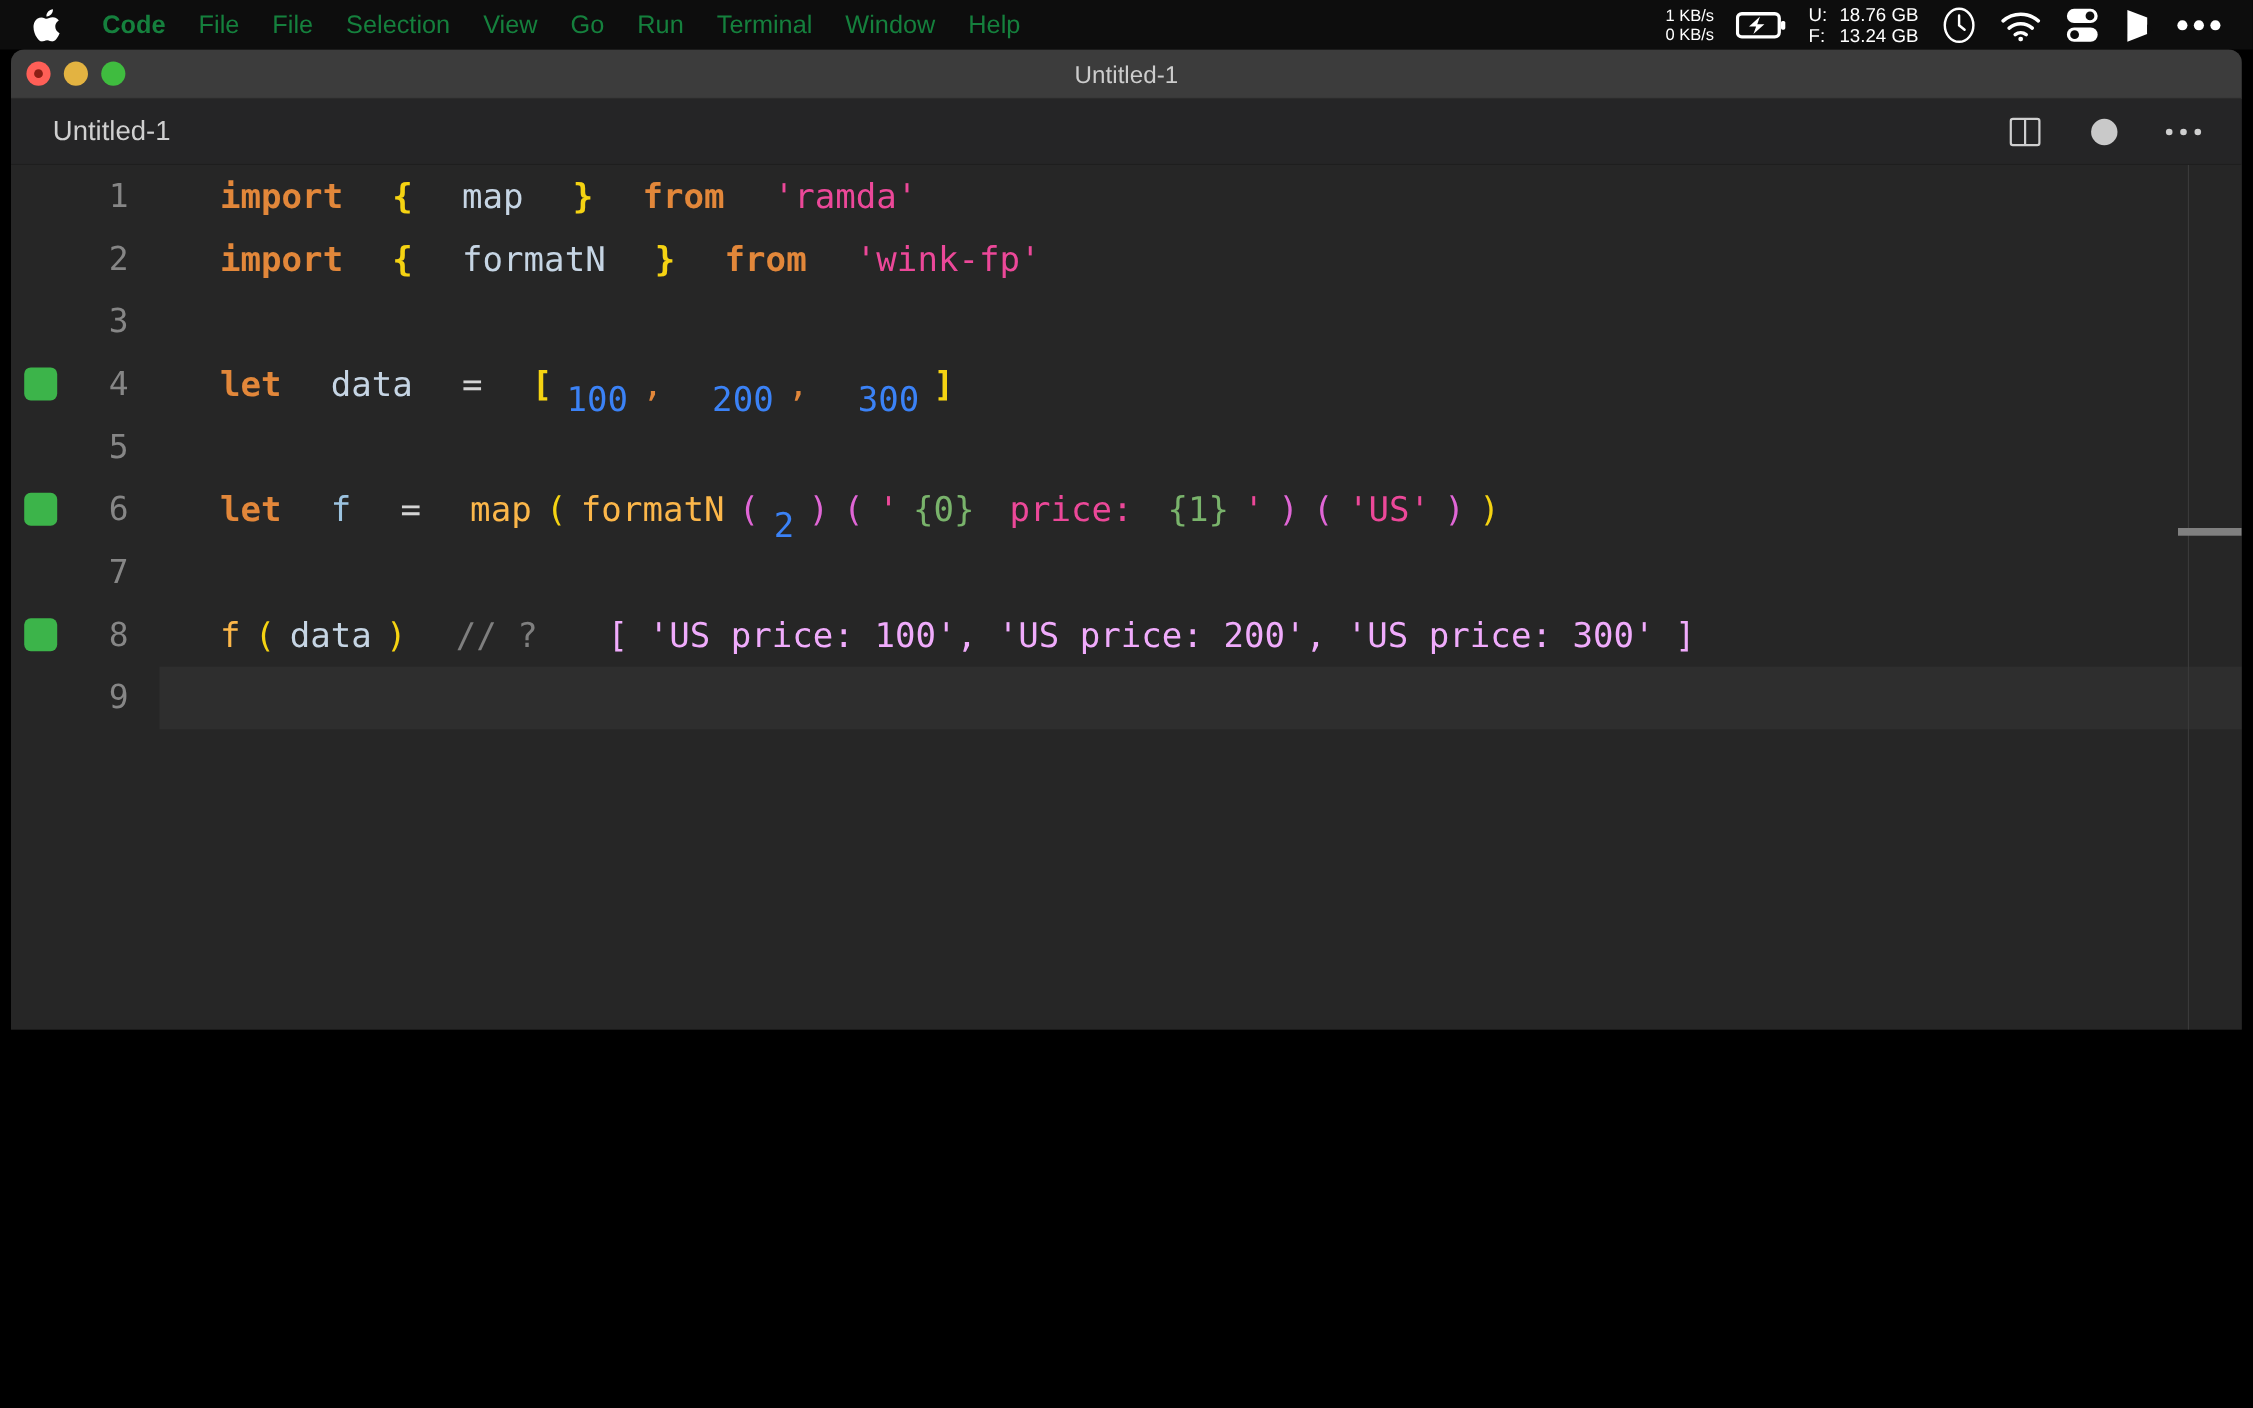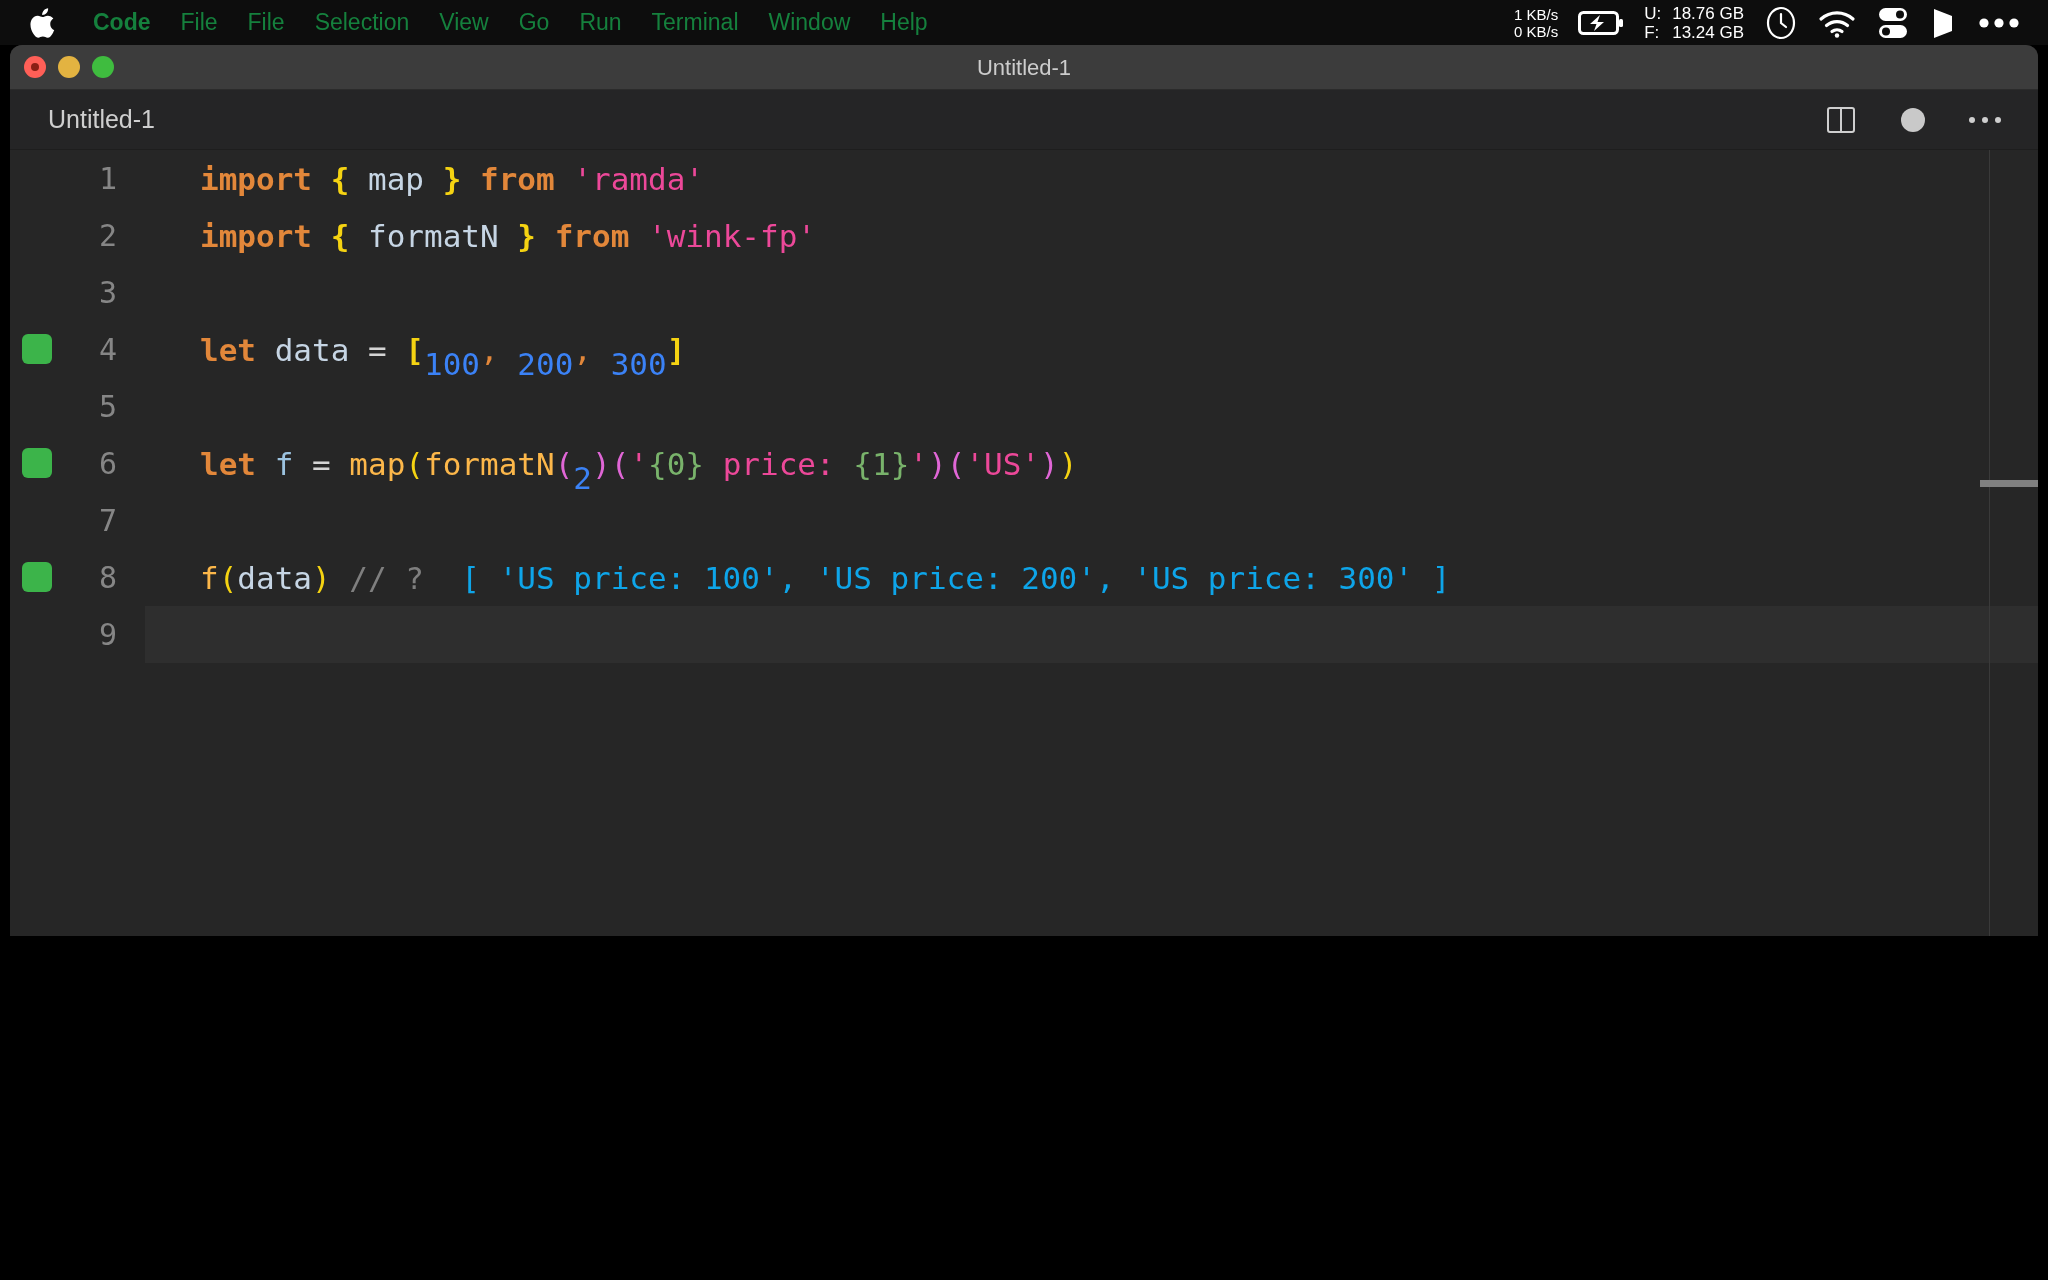--- a/index.html
+++ b/index.html
@@ -158,35 +158,36 @@
   .line-body {
     flex: 1 1 auto;
     align-self: stretch;
     display: flex; align-items: center;
     padding-left: 55px;
     font-family: "DejaVu Sans Mono", monospace;
     font-size: 31px;
     letter-spacing: 0px;
     white-space: pre;
     color: #d4d4d4;
+    gap: 13px;
   }
   
   .t-kw       { color: #e2873a; font-weight: bold; }
   .t-brace    { color: #f5d312; font-weight: bold; }
   .t-var      { color: #c6d5e4; }
   .t-var2     { color: #9cc3e0; }
   .t-op       { color: #d4d4d4; }
   .t-str      { color: #ec4899; }
   .t-str-lt   { color: #79b36b; }
   .t-fn       { color: #fcb74a; }
   .t-num      { color: #3b82f6; margin-top: 29px; }
   .t-paren-y  { color: #f5d312; }
   .t-paren-m  { color: #e066d6; }
   .t-comment  { color: #7f7f7f; }
-  .t-result   { color: #0ea5e9; }
+  .t-result   { color: #f0abfc; }
   .t-comma    { color: #e2873a; }
 
   
   #ruler-mark {
     position: absolute;
     right: 0; top: 330px;
     width: 58px; height: 7px;
     background: #808080;
   }
   #ruler-track {

